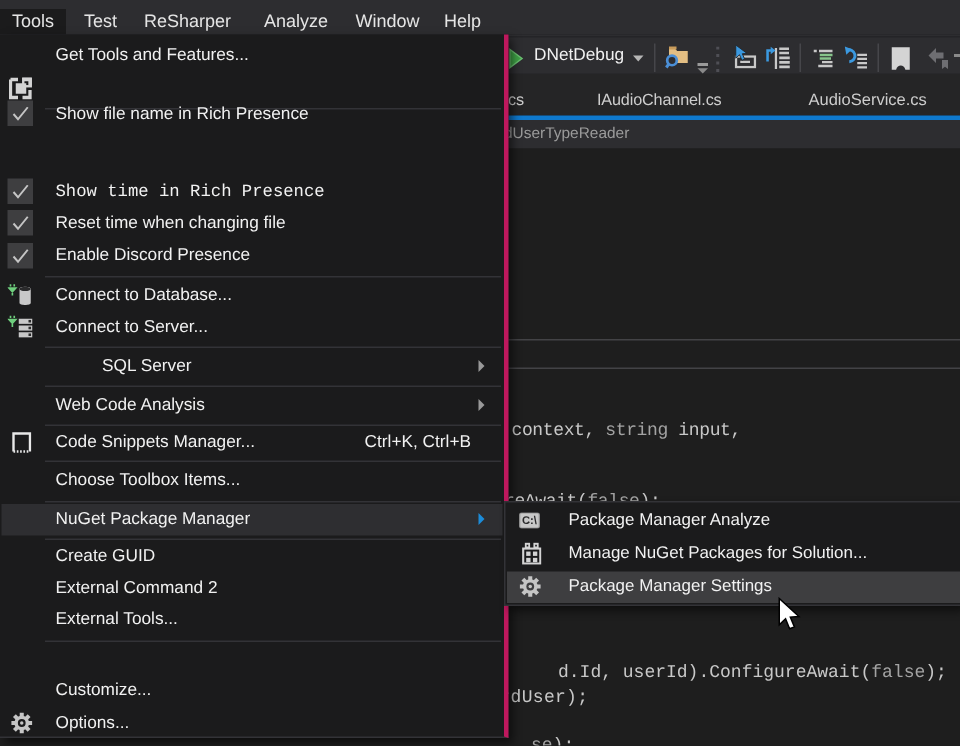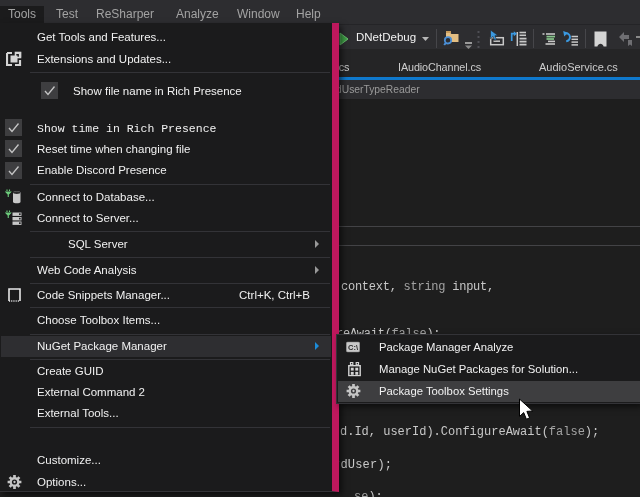--- a/index.html
+++ b/index.html
@@ -3,35 +3,35 @@
 <meta charset="utf-8">
 <style>
   * { margin:0; padding:0; box-sizing:border-box; }
   html,body { width:640px; height:497px; overflow:hidden; background:#1e1e1e;
     font-family:"Liberation Sans", sans-serif; }
   .abs { position:absolute; }
   #stage { position:relative; width:640px; height:497px; overflow:hidden; }
   
   #menubar { left:0; top:0; width:640px; height:23px; background:#2d2d30; }
   .mbitem { position:absolute; top:6px; height:17px; line-height:17px;
-    color:#a3a3a3; font-size:12px; }
+    color:#e5e5e5; font-size:12px; }
   #toolbar { left:0; top:23px; width:640px; height:29px; background:#2d2d30; }
   #tabwell { left:0; top:49px; width:640px; height:28px; background:#252526; }
   .tab { position:absolute; top:54px; height:25px; line-height:26px; color:#cdcdcd;
     font-size:10.8px; letter-spacing:-0.1px; }
   #blueline { left:0; top:77px; width:640px; height:3px; background:#0f79cd; }
   #crumb { left:0; top:80px; width:640px; height:19px; background:#2d2d30; }
   #editor { left:0; top:99px; width:640px; height:398px; background:#1e1e1e; }
   .code { position:absolute; font-family:"Liberation Mono", monospace;
     font-size:12px; color:#c8c8c8; white-space:pre; letter-spacing:-0.25px; }
   .kw { color:#a3a3a3; }
   .cline { position:absolute; left:336px; right:0; height:1px; background:#434346; }
   
   #menu { left:0; top:23px; width:339px; height:469px; background:#1b1b1c;
-    border-right:7px solid #be185d; border-bottom:1px solid #333337;
+    border-right:3px solid #be185d; border-bottom:1px solid #333337;
     box-shadow:3px 3px 6px rgba(0,0,0,0.55); z-index:10; }
   .mi { position:absolute; left:1px; right:1px; height:21.5px; color:#f1f1f1;
     font-size:11.5px; }
   .mi .t { position:absolute; left:36px; top:50%; transform:translateY(-50%); white-space:nowrap; }
   .mi .sc { position:absolute; right:21px; top:50%; transform:translateY(-50%); }
   .sep { position:absolute; left:30px; right:2px; height:1px; background:#333337; }
   .chk { position:absolute; left:4px; top:50%; margin-top:-8.5px; width:17px; height:17px;
     background:#3e3e40; }
   .chk svg { position:absolute; left:3px; top:4px; }
   .arrow { position:absolute; right:12px; top:50%; margin-top:-4px; width:0; height:0;
@@ -63,21 +63,21 @@
   <div class="tab" style="left:398px;">IAudioChannel.cs</div>
   <div class="tab" style="left:539px;font-size:11px;letter-spacing:0;">AudioService.cs</div>
   <div class="abs" id="blueline"></div>
   <div class="abs" id="crumb"></div>
   <div class="abs" style="left:336px;top:84px;color:#9b9b9b;font-size:10.3px;">dUserTypeReader</div>
   <div class="abs" id="editor"></div>
   <div class="cline" style="top:226px;"></div>
   <div class="cline" style="top:245px;"></div>
   <div class="code" style="left:341px;top:280px;">context, <span class="kw">string</span> input,</div>
   <div class="code" style="left:336px;top:327px;">reAwait(<span class="kw">false</span>);</div>
-  <div class="code" style="left:340px;top:425px;letter-spacing:0;">d.Id, userId).ConfigureAwait(<span class="kw">false</span>);</div>
+  <div class="code" style="left:340px;top:441px;letter-spacing:0;padding-left:32px;">d.Id, userId).ConfigureAwait(<span class="kw">false</span>);</div>
   <div class="code" style="left:333px;top:458px;letter-spacing:0.2px;">rdUser);</div>
   <div class="code" style="left:354px;top:490px;letter-spacing:0;"><span class="kw">se</span>);</div>
 
   <div id="tbicons">
     <svg class="abs" style="left:339px;top:32px;" width="10" height="14" viewBox="0 0 10 14">
       <path d="M1 1 L9 7 L1 13 Z" fill="#3fa046" stroke="#6abf70" stroke-width="1"></path>
     </svg>
     <div class="abs" style="left:356px;top:31px;font-size:11.5px;color:#f1f1f1;">DNetDebug</div>
     <svg class="abs" style="left:421px;top:36px;" width="9" height="6" viewBox="0 0 9 6">
       <path d="M1 1 L4.5 5 L8 1 Z" fill="#b6b6b6"></path>
@@ -147,24 +147,23 @@
   <div class="abs" id="menu">
     <div class="mi" style="top:3.5px;">
         <span class="t">Get Tools and Features...</span>
       </div>
     <div class="mi" style="top:25.2px;">
         <svg class="icon" width="16" height="16" viewBox="0 0 16 16">
         <path d="M1 2 L6 2 M9 2 L14 2 L14 6 M14 9 L14 14 L9 14 M6 14 L1 14 L1 2" fill="none" stroke="#d4d4d4" stroke-width="2.2"></path>
         <rect x="4.5" y="4.5" width="7" height="7" fill="#d4d4d4"></rect>
         <rect x="9.5" y="1.5" width="5" height="5" fill="none" stroke="#d4d4d4" stroke-width="1.6"></rect>
       </svg>
-        <span class="t">Extensions and Updates...</span>
       </div>
     <div class="sep" style="top:49px;"></div>
-    <div class="mi" style="top:57px;margin-left:36px;">
+    <div class="mi" style="top:42px;">
         <span class="chk">
           <svg width="12" height="10" viewBox="0 0 12 10">
             <path d="M1 5 L4 8.5 L10.5 0.5" fill="none" stroke="#c5c5c5" stroke-width="1.3"></path>
           </svg>
         </span>
         <span class="t">Show file name in Rich Presence</span>
       </div>
     <div class="mi" style="top:94.2px;font-family:Liberation Mono, monospace;">
         <span class="chk">
           <svg width="12" height="10" viewBox="0 0 12 10">
@@ -292,20 +291,20 @@
         <g stroke="#c5c5c5" stroke-width="2.7">
           <line x1="7.5" y1="0.6" x2="7.5" y2="14.4"></line>
           <line x1="0.6" y1="7.5" x2="14.4" y2="7.5"></line>
           <line x1="2.6" y1="2.6" x2="12.4" y2="12.4"></line>
           <line x1="2.6" y1="12.4" x2="12.4" y2="2.6"></line>
         </g>
         <circle cx="7.5" cy="7.5" r="4.9" fill="#c5c5c5"></circle>
         <circle cx="7.5" cy="7.5" r="2.6" fill="#3e3e40"></circle>
         <circle cx="7.5" cy="7.5" r="1.15" fill="#c5c5c5"></circle>
       </svg>
-        <span class="t">Package Toolbox Settings</span>
+        <span class="t">Package Manager Settings</span>
       </div>
   </div>
 
   <svg class="abs" style="left:517px;top:397.5px;z-index:20;" width="18" height="26" viewBox="0 0 18 26">
     <path d="M2.5 1 L2.5 18.5 L6.7 14.6 L9.4 21.2 L12.6 19.9 L9.9 13.4 L15.6 13 Z" fill="#ffffff" stroke="#000000" stroke-width="1"></path>
   </svg>
 </div>
 
 </body></html>

